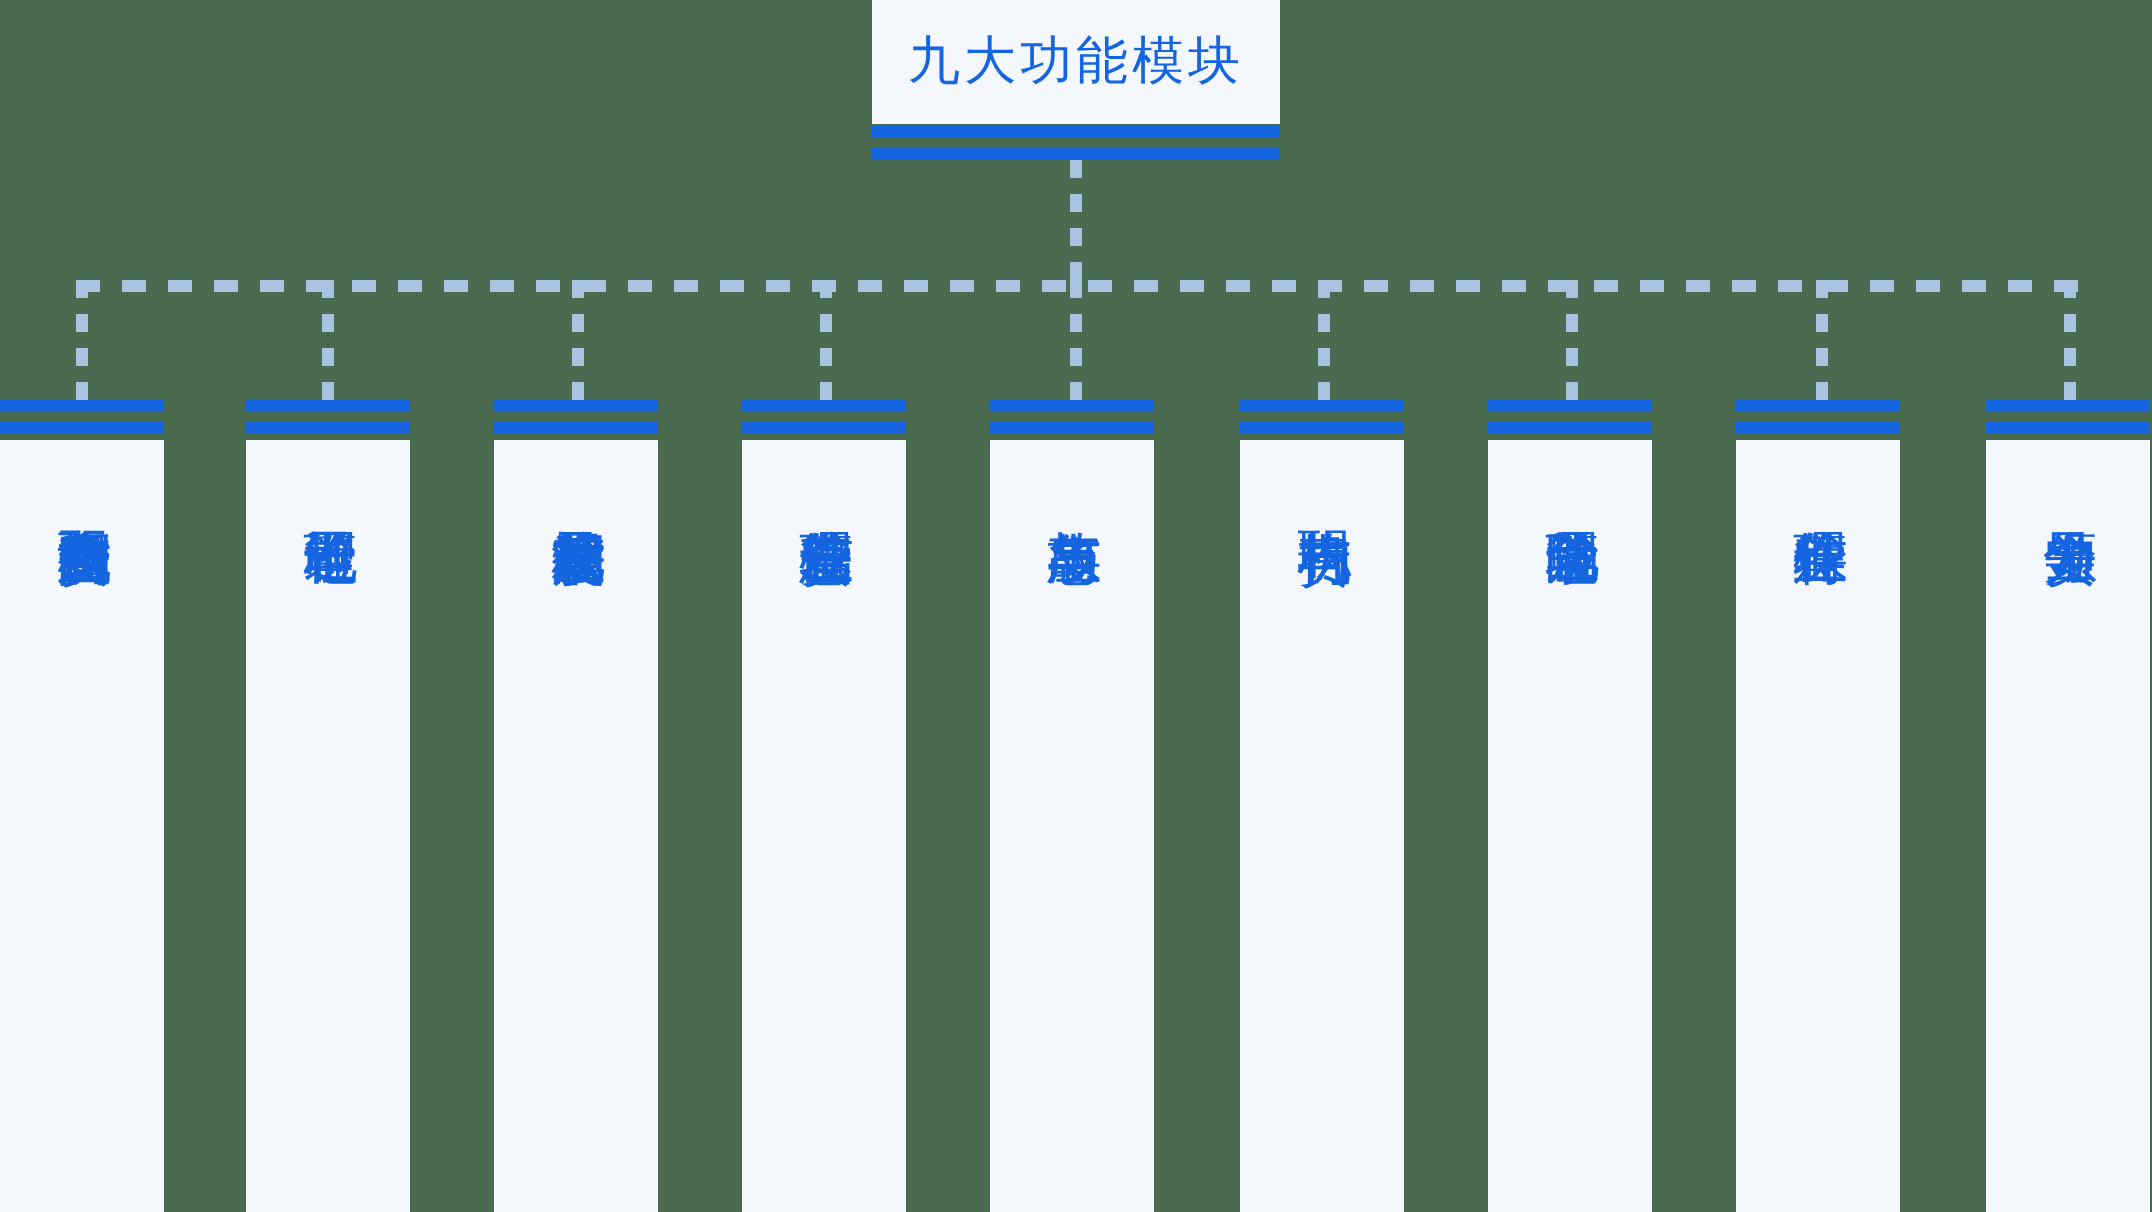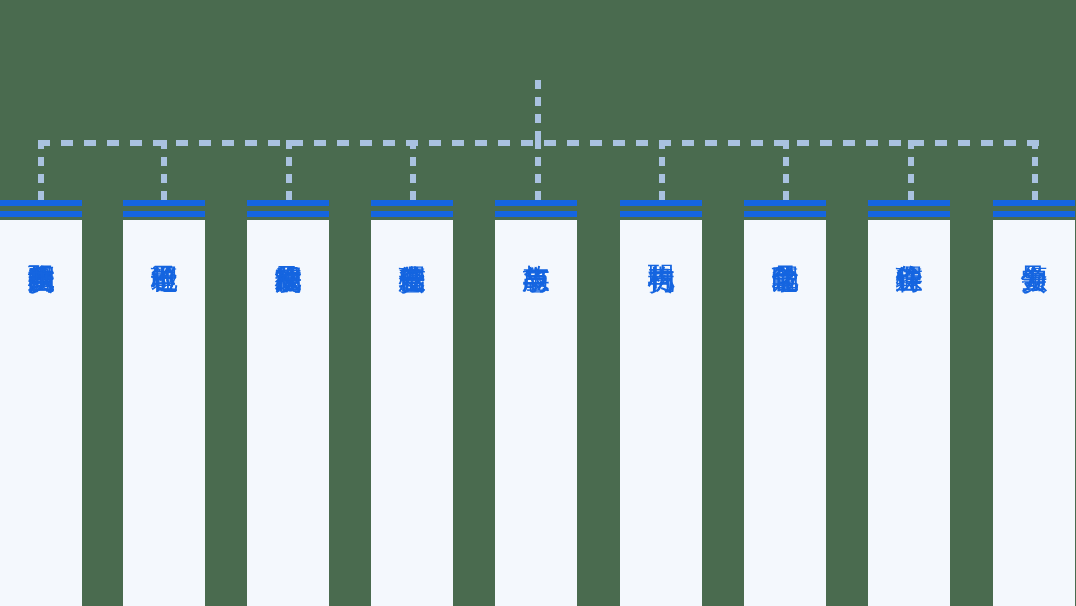--- a/index.html
+++ b/index.html
@@ -145,20 +145,27 @@
     text-orientation: upright;
     margin-top: 24px;
     white-space: nowrap;
   }
 </style>
 </head>
 <body>
 
 <div id="diagram">
 
+  <div class="root-node">
+    <div class="root-panel">
+      <span class="root-label">九大功能模块</span>
+    </div>
+    <div class="root-bar-top"></div>
+    <div class="root-bar-bottom"></div>
+  </div>
 
   <div class="conn-root-vert"></div>
   <div class="conn-horiz"></div>
 
   <div class="conn-drop" style="left:38px"></div>
   <div class="conn-drop" style="left:161px"></div>
   <div class="conn-drop" style="left:286px"></div>
   <div class="conn-drop" style="left:410px"></div>
   <div class="conn-drop" style="left:535px"></div>
   <div class="conn-drop" style="left:659px"></div>

